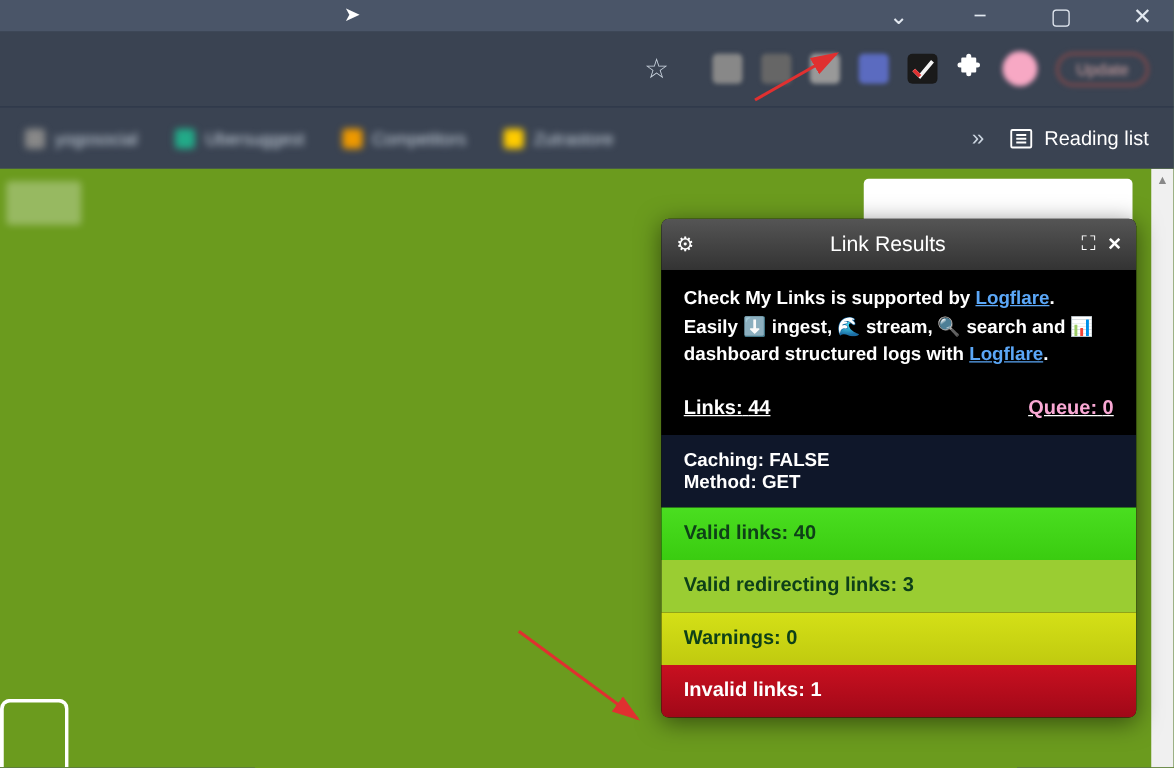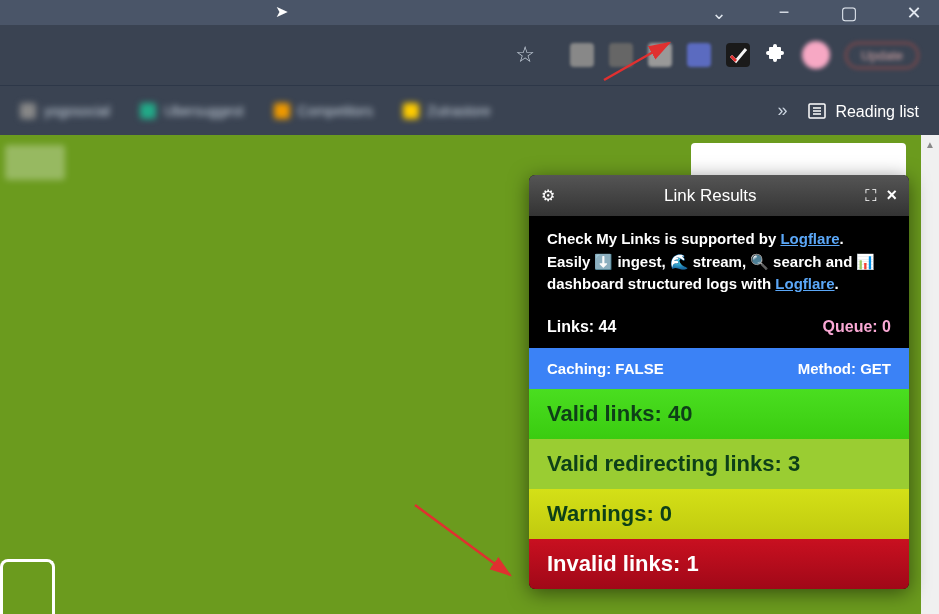--- a/index.html
+++ b/index.html
@@ -34,24 +34,24 @@
     .scroll-arrow { width: 18px; height: 18px; display: flex; align-items: center; justify-content: center; font-size: 10px; color: #888; }
     
     .panel { position: absolute; right: 30px; top: 175px; width: 380px; background: #000; border-radius: 6px; box-shadow: 0 4px 20px rgba(0,0,0,0.5); overflow: hidden; z-index: 10; }
     .panel-header { background: linear-gradient(#555, #333); padding: 10px 12px; display: flex; align-items: center; justify-content: space-between; }
     .panel-title { color: white; font-weight: normal; font-size: 17px; flex: 1; text-align: center; }
     .panel-icon { color: white; font-size: 16px; cursor: pointer; }
     .panel-close { color: white; font-size: 18px; font-weight: bold; cursor: pointer; margin-left: 10px; }
     .panel-body { background: #000; padding: 12px 18px; color: white; font-size: 15px; }
     .panel-desc { text-align: left; line-height: 1.5; font-weight: bold; }
     .panel-desc a { color: #5ba7f7; text-decoration: underline; }
-    .stats-row { display: flex; justify-content: space-between; margin-top: 22px; font-weight: bold; font-size: 16px; }
+    .stats-row { display: flex; justify-content: space-between; margin-top: 22px; font-weight: bold; font-size: 16px; text-decoration: underline; }
     .queue { color: #f9a8d4; }
-    .caching-row { background: #3b82f6; padding: 12px 18px; display: flex; justify-content: space-between; font-size: 15px; font-weight: bold; color: white; }
-    .result-row { padding: 12px 18px; font-size: 22px; font-weight: bold; color: #0e4018; }
+    .caching-row { background: #0f172a; padding: 12px 18px; display: flex; justify-content: space-between; font-size: 15px; font-weight: bold; color: white; flex-direction: column; }
+    .result-row { padding: 12px 18px; font-size: 16px; font-weight: bold; color: #0e4018; }
     .r-valid { background: linear-gradient(#4ade20, #3acc10); }
     .r-redirect { background: #9acd32; }
     .r-warning { background: linear-gradient(#d4e017, #c0ca0f); }
     .r-invalid { background: linear-gradient(#c91020, #a00818); color: white; }
     
     .arrow { position: absolute; pointer-events: none; z-index: 20; }
     .arrow1 { right: 260px; top: 35px; }
     .arrow2 { left: 410px; top: 500px; }
   </style>
 </head>

